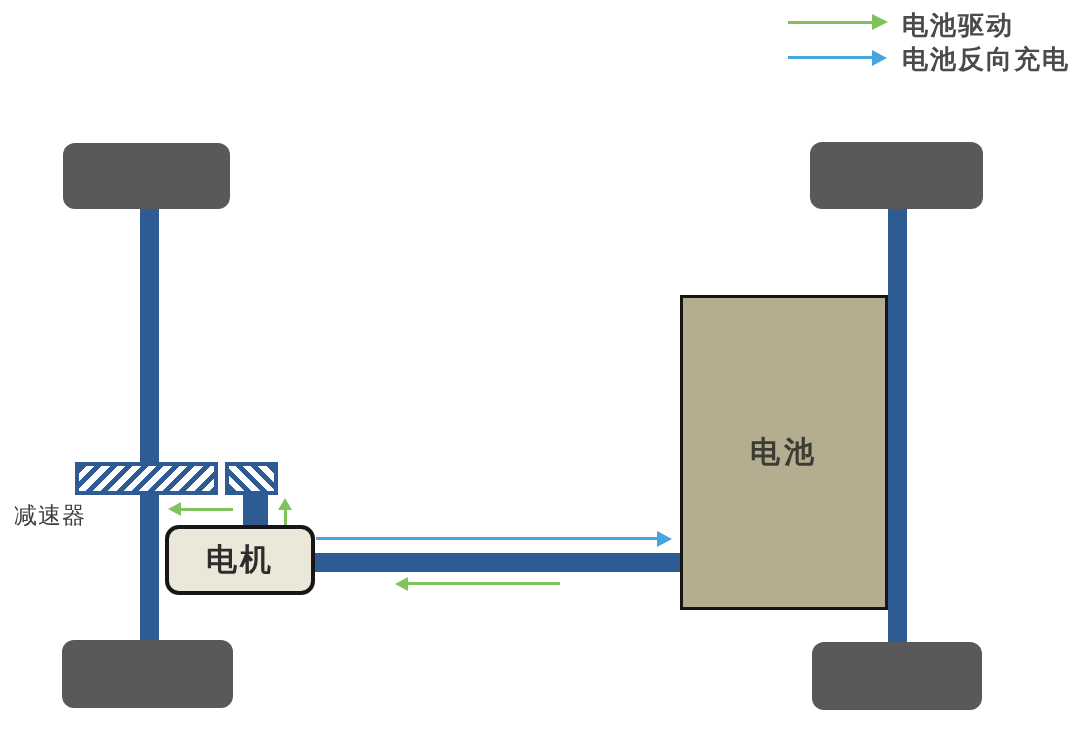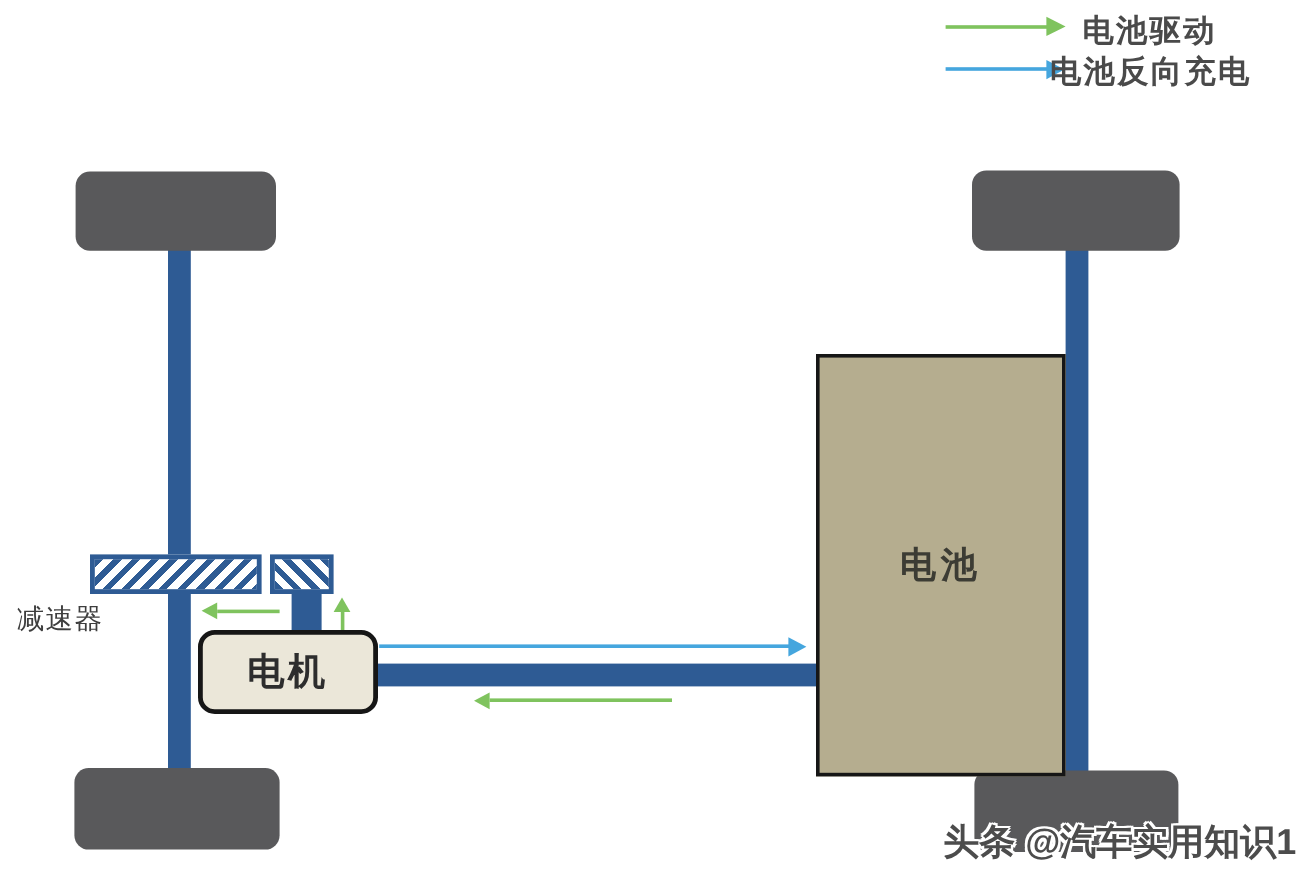--- a/index.html
+++ b/index.html
@@ -25,21 +25,21 @@
   .wheel{background:var(--wheel);border-radius:12px;z-index:2;}
   
   .hatch{
     top:462px;height:33px;border:4px solid var(--axle);
     background-color:#ffffff;box-sizing:border-box;z-index:3;
   }
   .hatch.fwd{background-image:repeating-linear-gradient(135deg,var(--axle) 0,var(--axle) 5px,rgba(0,0,0,0) 5px,rgba(0,0,0,0) 11px);}
   .hatch.bwd{background-image:repeating-linear-gradient(45deg,var(--axle) 0,var(--axle) 5px,rgba(0,0,0,0) 5px,rgba(0,0,0,0) 11px);}
   
   .battery{
-    left:680px;top:295px;width:208px;height:352px;background:var(--battery-fill);
+    left:680px;top:295px;width:208px;height:315px;background:var(--battery-fill);
     border:3px solid var(--ink);box-sizing:border-box;z-index:4;
     display:flex;align-items:center;justify-content:center;
   }
   .battery .lbl{font-size:30px;font-weight:700;color:#3c3c34;letter-spacing:4px;}
   .motor{
     left:165px;top:525px;width:150px;height:70px;background:var(--motor-fill);
     border:4px solid var(--ink);border-radius:14px;box-sizing:border-box;z-index:5;
     display:flex;align-items:center;justify-content:center;text-align:right;
   }
   .motor .lbl{font-size:31px;font-weight:700;color:#2d2d2d;letter-spacing:3px;}
@@ -113,18 +113,17 @@
   <div>
     <div>
       <div class="abs shaft-h g" style="left:788px;top:21px;width:86px;"></div>
       <div class="abs head head-right-g" style="left:872px;top:14px;"></div>
     </div>
     <div class="abs legend-label" style="left:902px;top:8px;">电池驱动</div>
     <div>
       <div class="abs shaft-h b" style="left:788px;top:56px;width:86px;"></div>
       <div class="abs head head-right-b" style="left:872px;top:50px;"></div>
     </div>
-    <div class="abs legend-label" style="left:875px;top:42px;">电池反向充电</div>
+    <div class="abs legend-label" style="left:902px;top:42px;">电池反向充电</div>
   </div>
 
-  <div class="abs watermark">头条 @汽车实用知识1</div>
 
 </div>
 
 </body></html>

